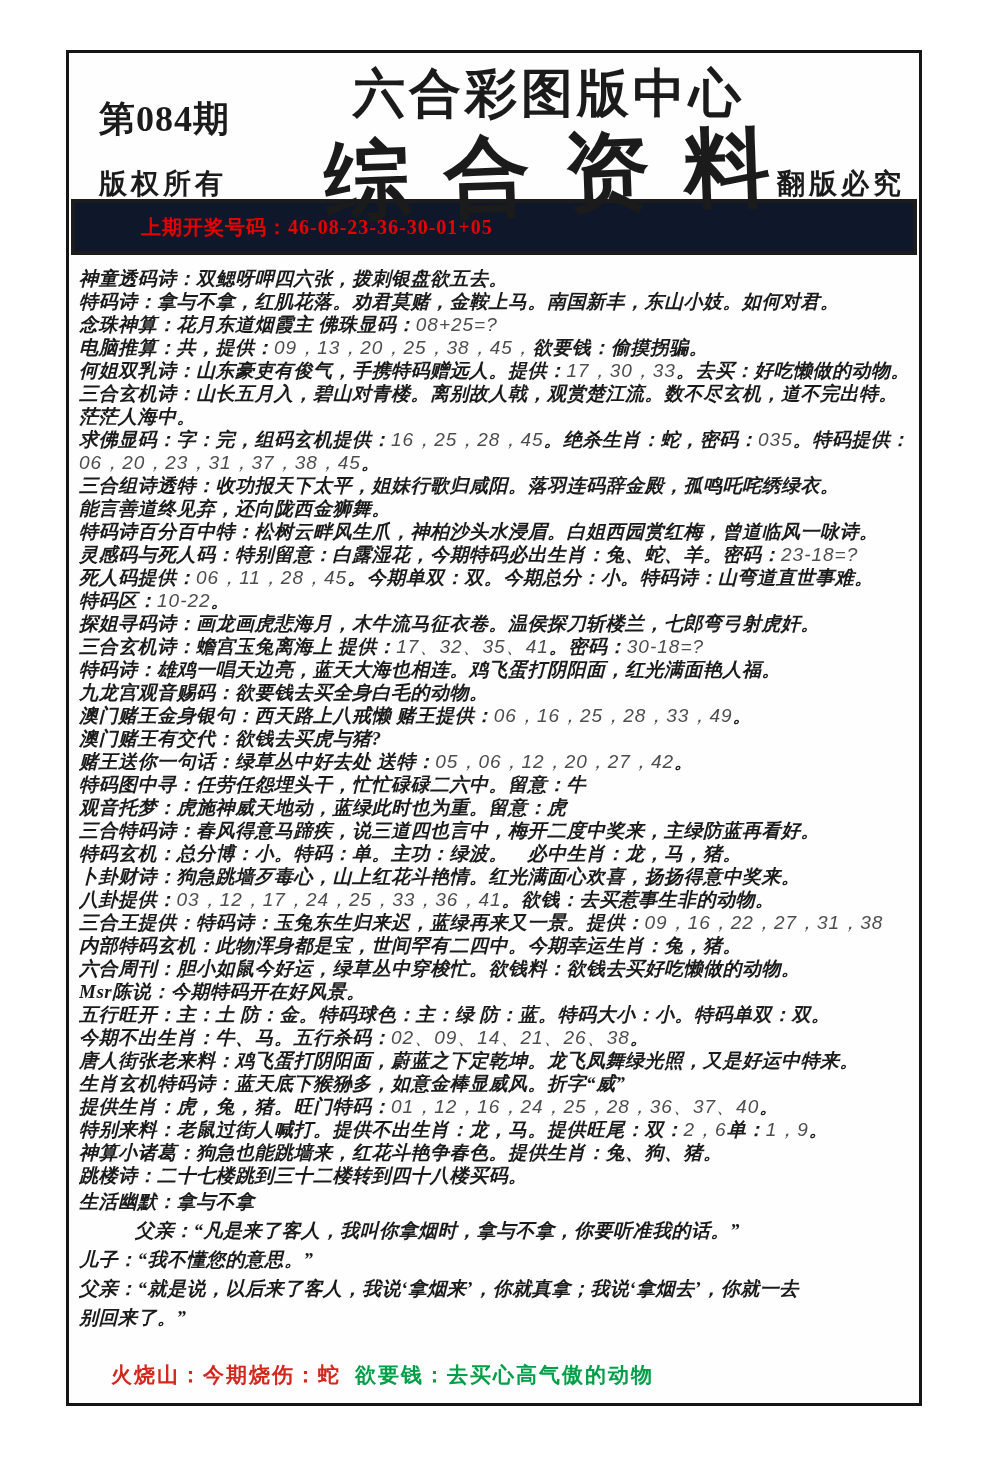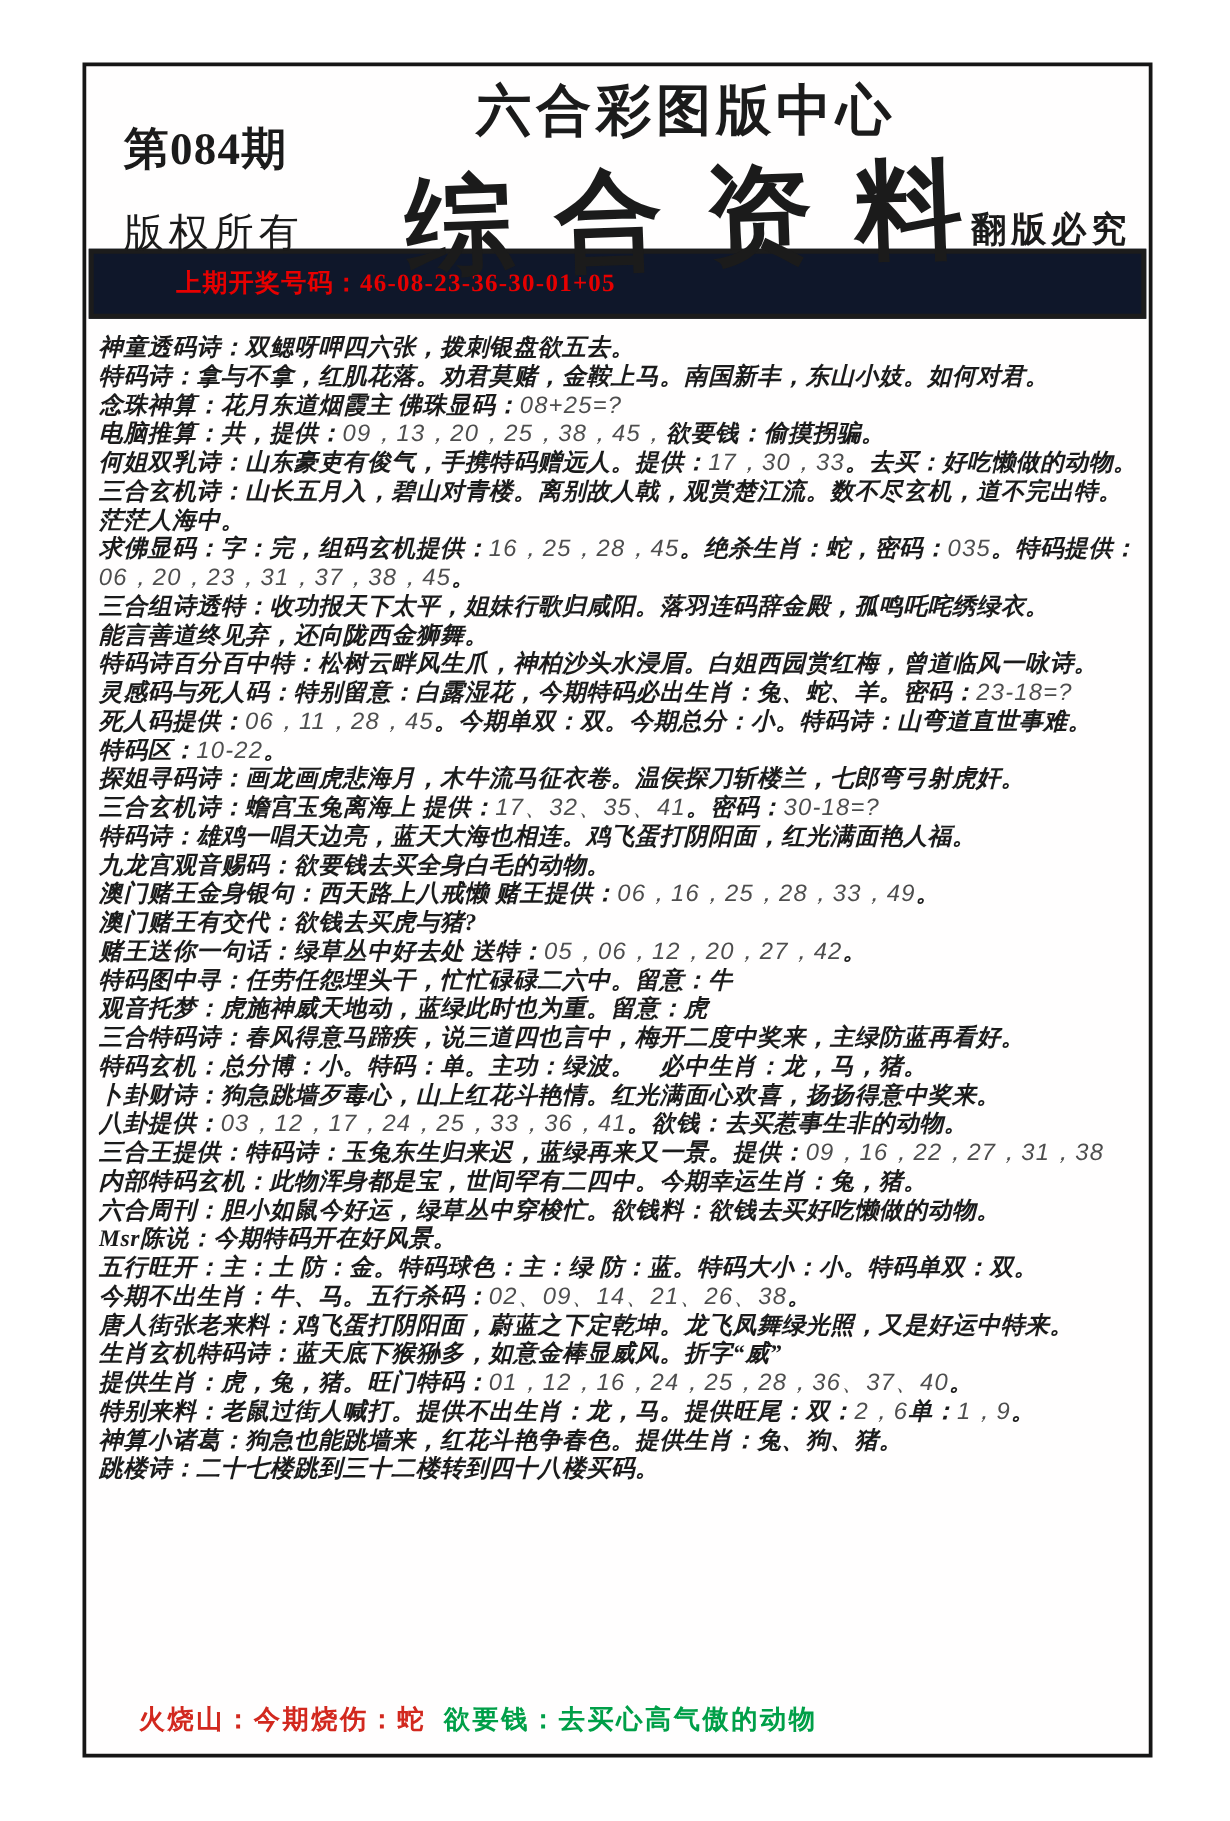--- a/index.html
+++ b/index.html
@@ -8,24 +8,24 @@
   }
   *{margin:0;padding:0;box-sizing:border-box;}
   html,body{width:984px;height:1457px;background:#ffffff;
     font-family:"Liberation Serif","DejaVu Serif",serif;color:var(--ink);}
   .sheet{position:absolute;left:66px;top:50px;width:856px;height:1356px;
     border:3px solid #161616;background:#fffefe;overflow:hidden;}
   
   .hdr{position:relative;height:146px;}
   .issue{position:absolute;left:30px;top:42px;font-size:36px;font-weight:700;letter-spacing:1px;}
   .site-title{position:absolute;left:0;right:0;top:6px;text-align:center;padding-left:110px;
-    font-size:44px;font-weight:700;letter-spacing:4px;white-space:nowrap;}
+    font-size:52px;font-weight:700;letter-spacing:4px;white-space:nowrap;}
   .main-title{position:absolute;left:255px;top:78px;font-size:86px;font-weight:700;
     letter-spacing:34px;white-space:nowrap;transform:rotate(-2deg);line-height:1;}
-  .copy-l{position:absolute;left:30px;top:112px;font-size:32px;font-weight:400;letter-spacing:4px;}
+  .copy-l{position:absolute;left:30px;top:112px;font-size:28px;font-weight:700;letter-spacing:4px;}
   .copy-r{position:absolute;right:14px;top:112px;font-size:28px;font-weight:700;letter-spacing:4px;}
   
   .annc{margin:0 2px;border:4px solid #1c1c1c;height:56px;line-height:48px;
     padding-left:66px;font-size:20px;font-weight:700;color:var(--red);
     letter-spacing:1px;white-space:nowrap;background:#0f172a;}
   
   .body{padding:12px 6px 0 10px;font-style:italic;}
   .line{height:23px;line-height:23px;font-size:19px;font-weight:700;
     white-space:nowrap;overflow:hidden;letter-spacing:0.5px;}
   .line .num{color:var(--num);font-weight:400;
@@ -89,19 +89,26 @@
         <div class="line">Msr陈说：今期特码开在好风景。</div>
         <div class="line">五行旺开：主：土 防：金。特码球色：主：绿 防：蓝。特码大小：小。特码单双：双。</div>
         <div class="line">今期不出生肖：牛、马。五行杀码：<span class="num">02、09、14、21、26、38</span>。</div>
         <div class="line">唐人街张老来料：鸡飞蛋打阴阳面，蔚蓝之下定乾坤。龙飞凤舞绿光照，又是好运中特来。</div>
         <div class="line">生肖玄机特码诗：蓝天底下猴狲多，如意金棒显威风。折字“威”</div>
         <div class="line">提供生肖：虎，兔，猪。旺门特码：<span class="num">01，12，16，24，25，28，36、37、40</span>。</div>
         <div class="line">特别来料：老鼠过街人喊打。提供不出生肖：龙，马。提供旺尾：双：<span class="num">2，6</span>单：<span class="num">1，9</span>。</div>
         <div class="line">神算小诸葛：狗急也能跳墙来，红花斗艳争春色。提供生肖：兔、狗、猪。</div>
         <div class="line">跳楼诗：二十七楼跳到三十二楼转到四十八楼买码。</div>
       </div>
+    <div class="humor">
+        <div class="line">生活幽默：拿与不拿</div>
+        <div class="line indent">父亲：“凡是来了客人，我叫你拿烟时，拿与不拿，你要听准我的话。”</div>
+        <div class="line">儿子：“我不懂您的意思。”</div>
+        <div class="line">父亲：“就是说，以后来了客人，我说‘拿烟来’，你就真拿；我说‘拿烟去’，你就一去</div>
+        <div class="line">别回来了。”</div>
+      </div>
   </div>
 
   <div class="footer">
     <span class="f-red">火烧山：今期烧伤：蛇</span><span class="f-green">欲要钱：去买心高气傲的动物</span>
   </div>
 
 </div>
 
 </body></html>

